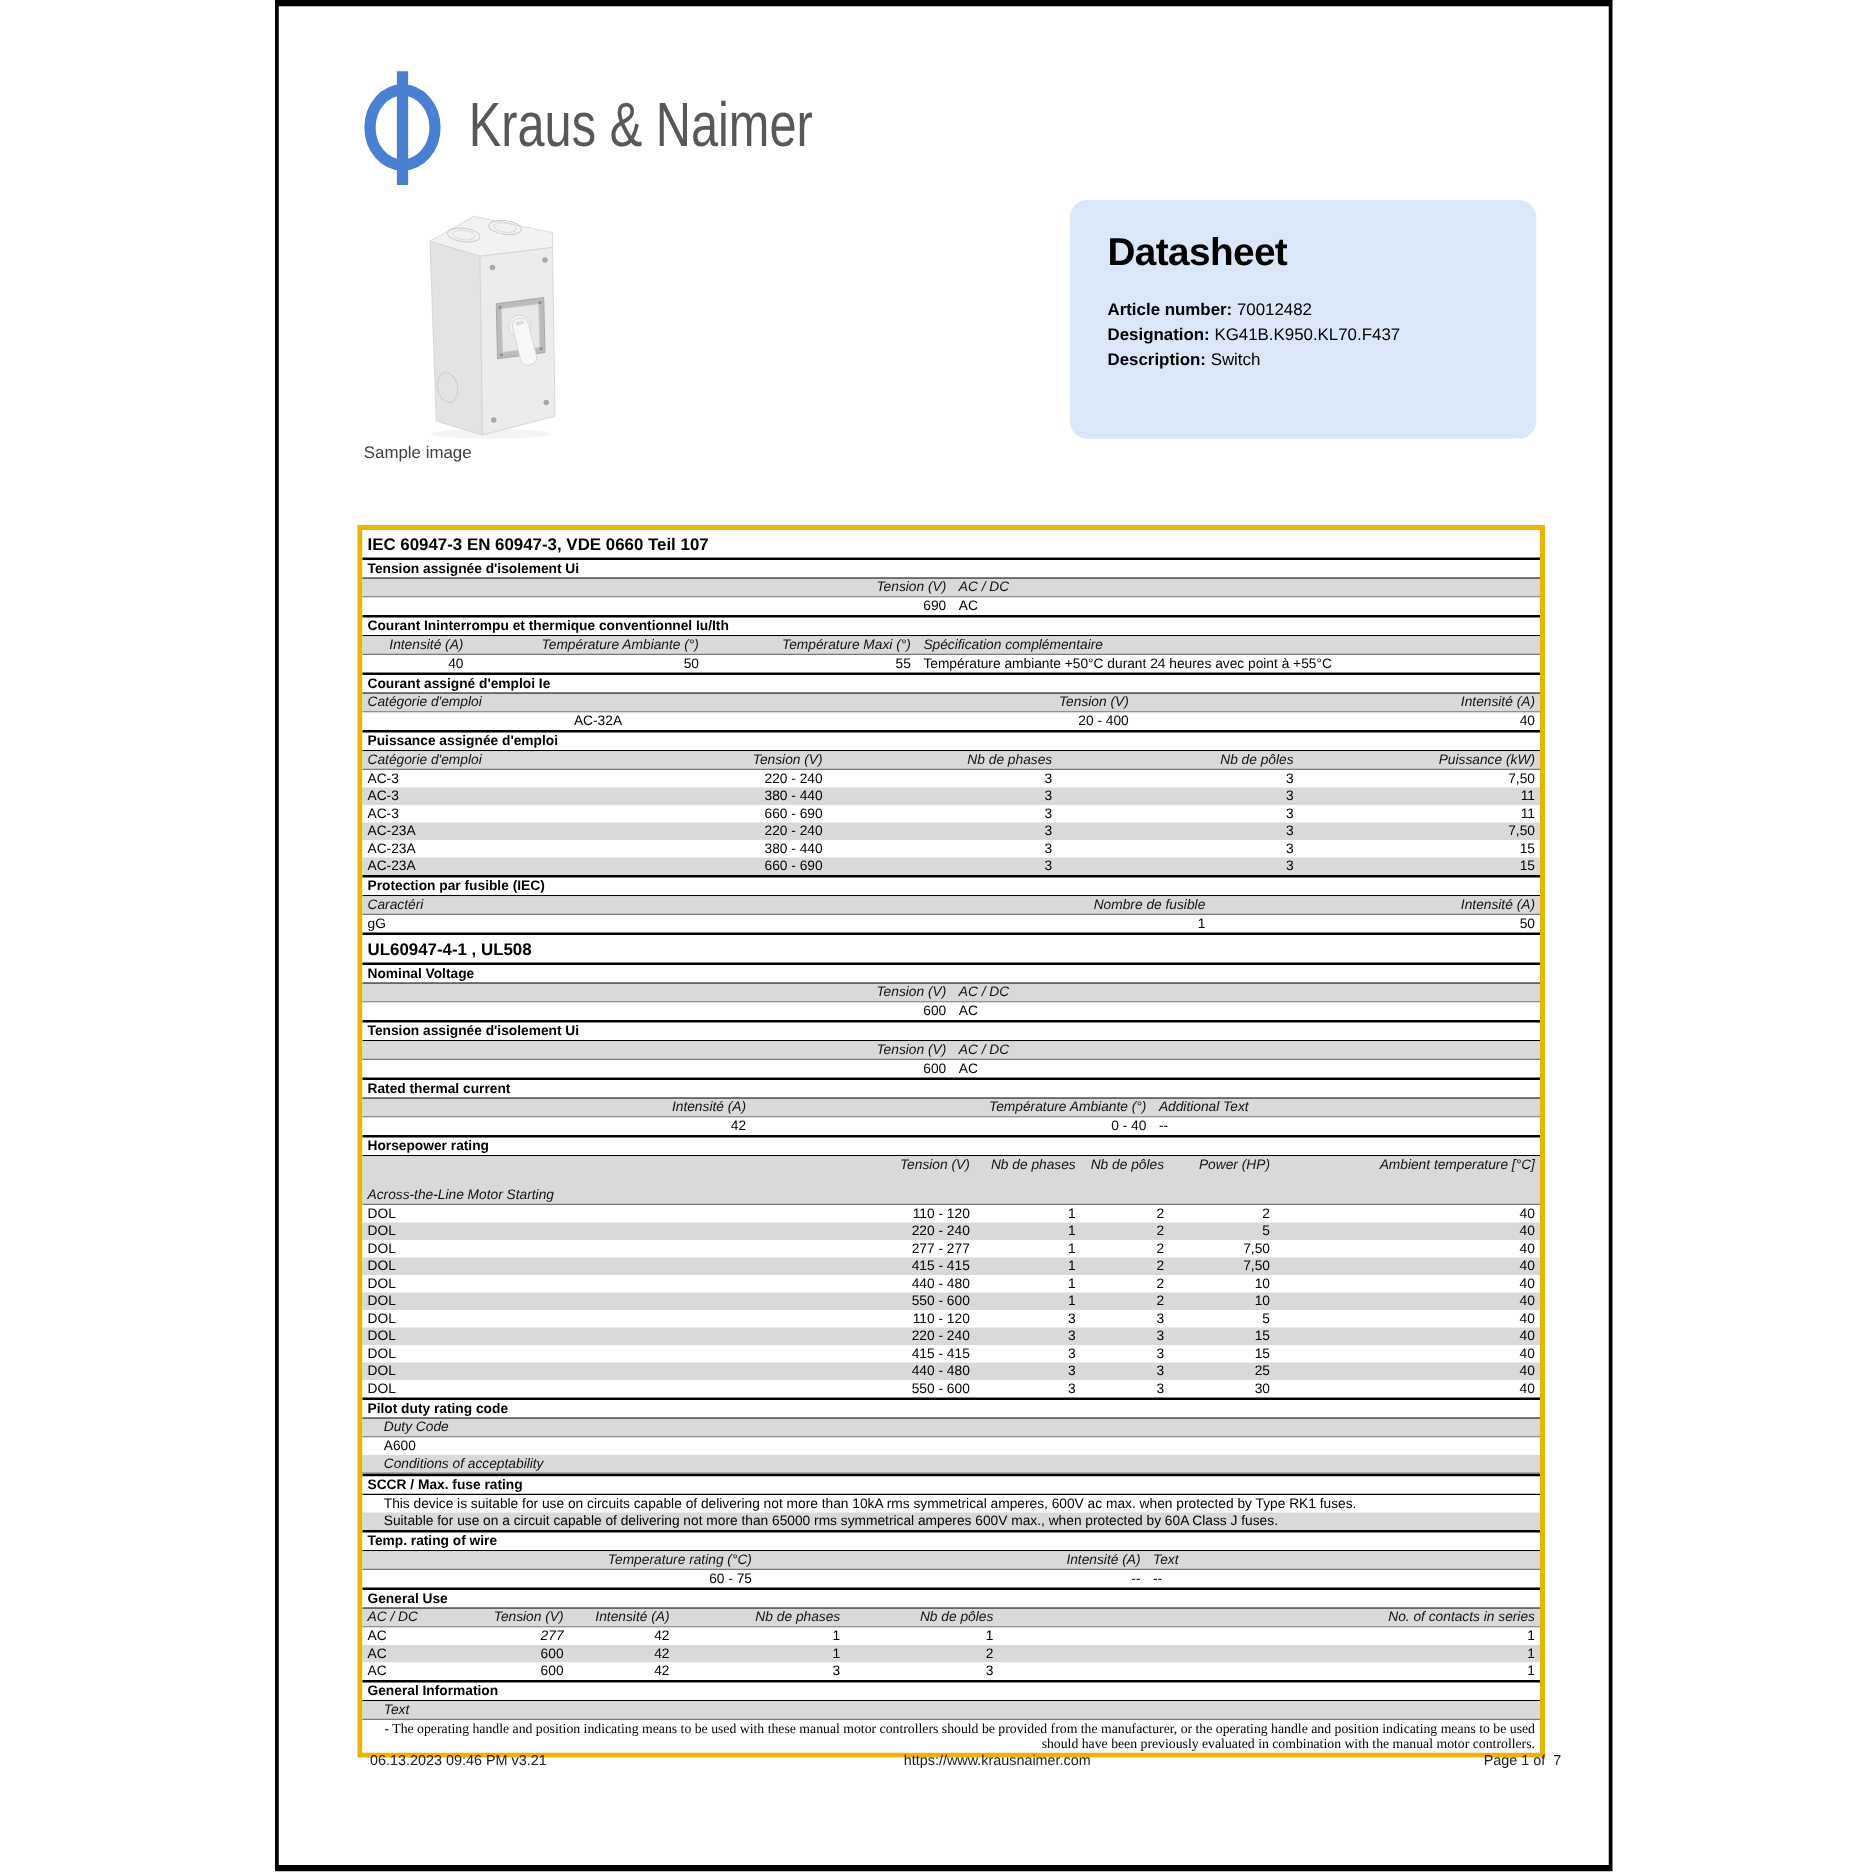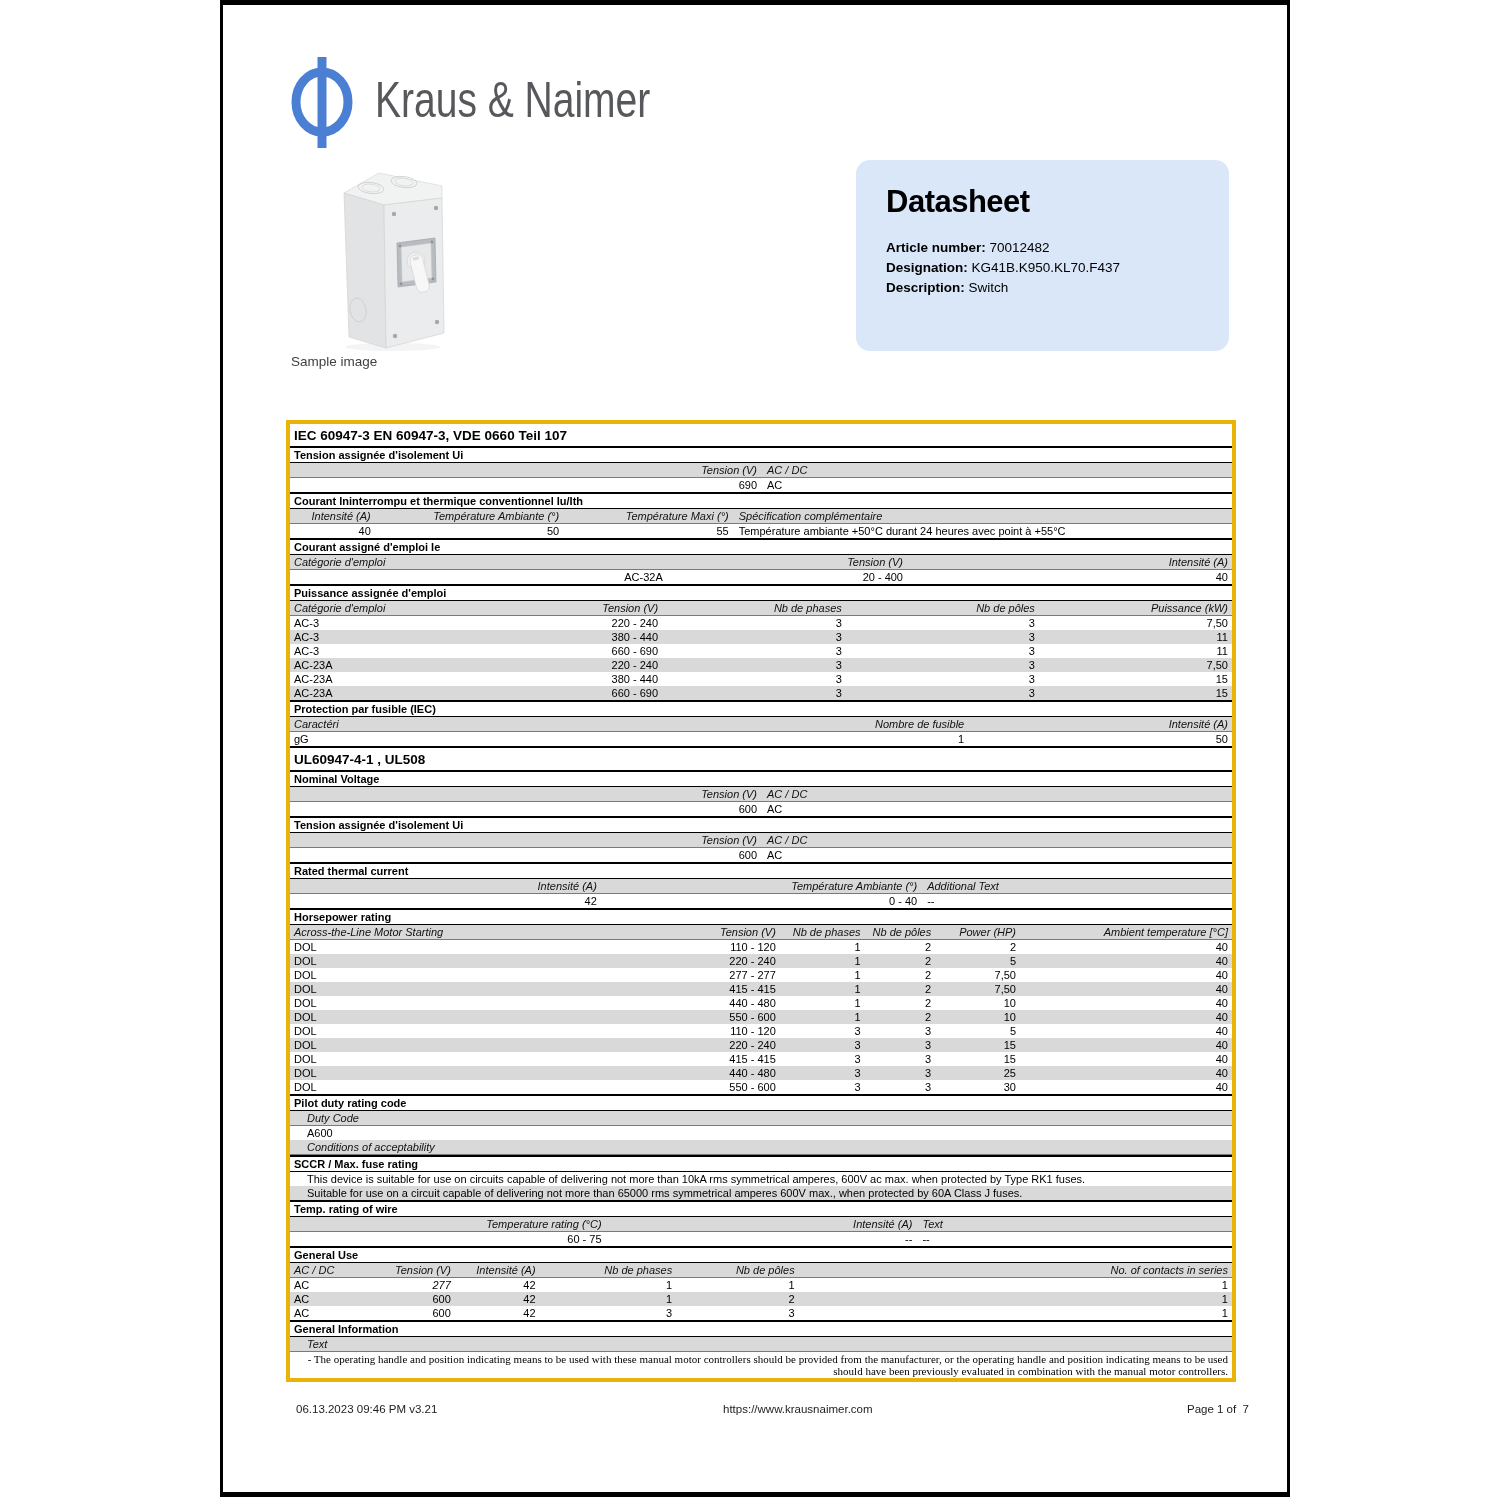--- a/index.html
+++ b/index.html
@@ -118,21 +118,21 @@
         <div class="cell" style="width: 18%; text-align: right;">55</div>
         <div class="cell" style="width: 53%; text-align: left; padding-left: 6px;">Température ambiante +50°C durant 24 heures avec point à +55°C</div>
       </div>
       <div class="trow head">Courant assigné d'emploi Ie</div>
       <div class="trow data gray italic">
         <div class="cell" style="width: 40%; text-align: left;">Catégorie d'emploi</div>
         <div class="cell" style="width: 25.5%; text-align: right;">Tension (V)</div>
         <div class="cell" style="width: 34.5%; text-align: right;">Intensité (A)</div>
       </div>
       <div class="trow data">
-        <div class="cell" style="width: 40%; text-align: right;">AC-32A</div>
+        <div class="cell" style="width: 40%; text-align: center;">AC-32A</div>
         <div class="cell" style="width: 25.5%; text-align: right;">20 - 400</div>
         <div class="cell" style="width: 34.5%; text-align: right;">40</div>
       </div>
       <div class="trow head">Puissance assignée d'emploi</div>
       <div class="trow data gray italic">
         <div class="cell" style="width: 20%; text-align: left;">Catégorie d'emploi</div>
         <div class="cell" style="width: 19.5%; text-align: right;">Tension (V)</div>
         <div class="cell" style="width: 19.5%; text-align: right;">Nb de phases</div>
         <div class="cell" style="width: 20.5%; text-align: right;">Nb de pôles</div>
         <div class="cell" style="width: 20.5%; text-align: right;">Puissance (kW)</div>
@@ -215,21 +215,21 @@
         <div class="cell" style="width: 34%; text-align: right;">Température Ambiante (°)</div>
         <div class="cell" style="width: 33%; text-align: left; padding-left: 6px;">Additional Text</div>
       </div>
       <div class="trow data">
         <div class="cell" style="width: 33%; text-align: right;">42</div>
         <div class="cell" style="width: 34%; text-align: right;">0 - 40</div>
         <div class="cell" style="width: 33%; text-align: left; padding-left: 6px;">--</div>
       </div>
       <div class="trow head">Horsepower rating</div>
       <div class="trow data gray italic">
-        <div class="cell" style="width: 38%; text-align: left;">Across-the-Line Motor Starting</div>
+        <div class="cell" style="width: 38%; text-align: left; margin-top: 24px;">Across-the-Line Motor Starting</div>
         <div class="cell" style="width: 14%; text-align: right;">Tension (V)</div>
         <div class="cell" style="width: 9%; text-align: right;">Nb de phases</div>
         <div class="cell" style="width: 7.5%; text-align: right;">Nb de pôles</div>
         <div class="cell" style="width: 9%; text-align: right;">Power (HP)</div>
         <div class="cell" style="width: 22.5%; text-align: right;">Ambient temperature [°C]</div>
       </div>
       <div class="trow data">
         <div class="cell" style="width: 38%; text-align: left;">DOL</div>
         <div class="cell" style="width: 14%; text-align: right;">110 - 120</div>
         <div class="cell" style="width: 9%; text-align: right;">1</div>

